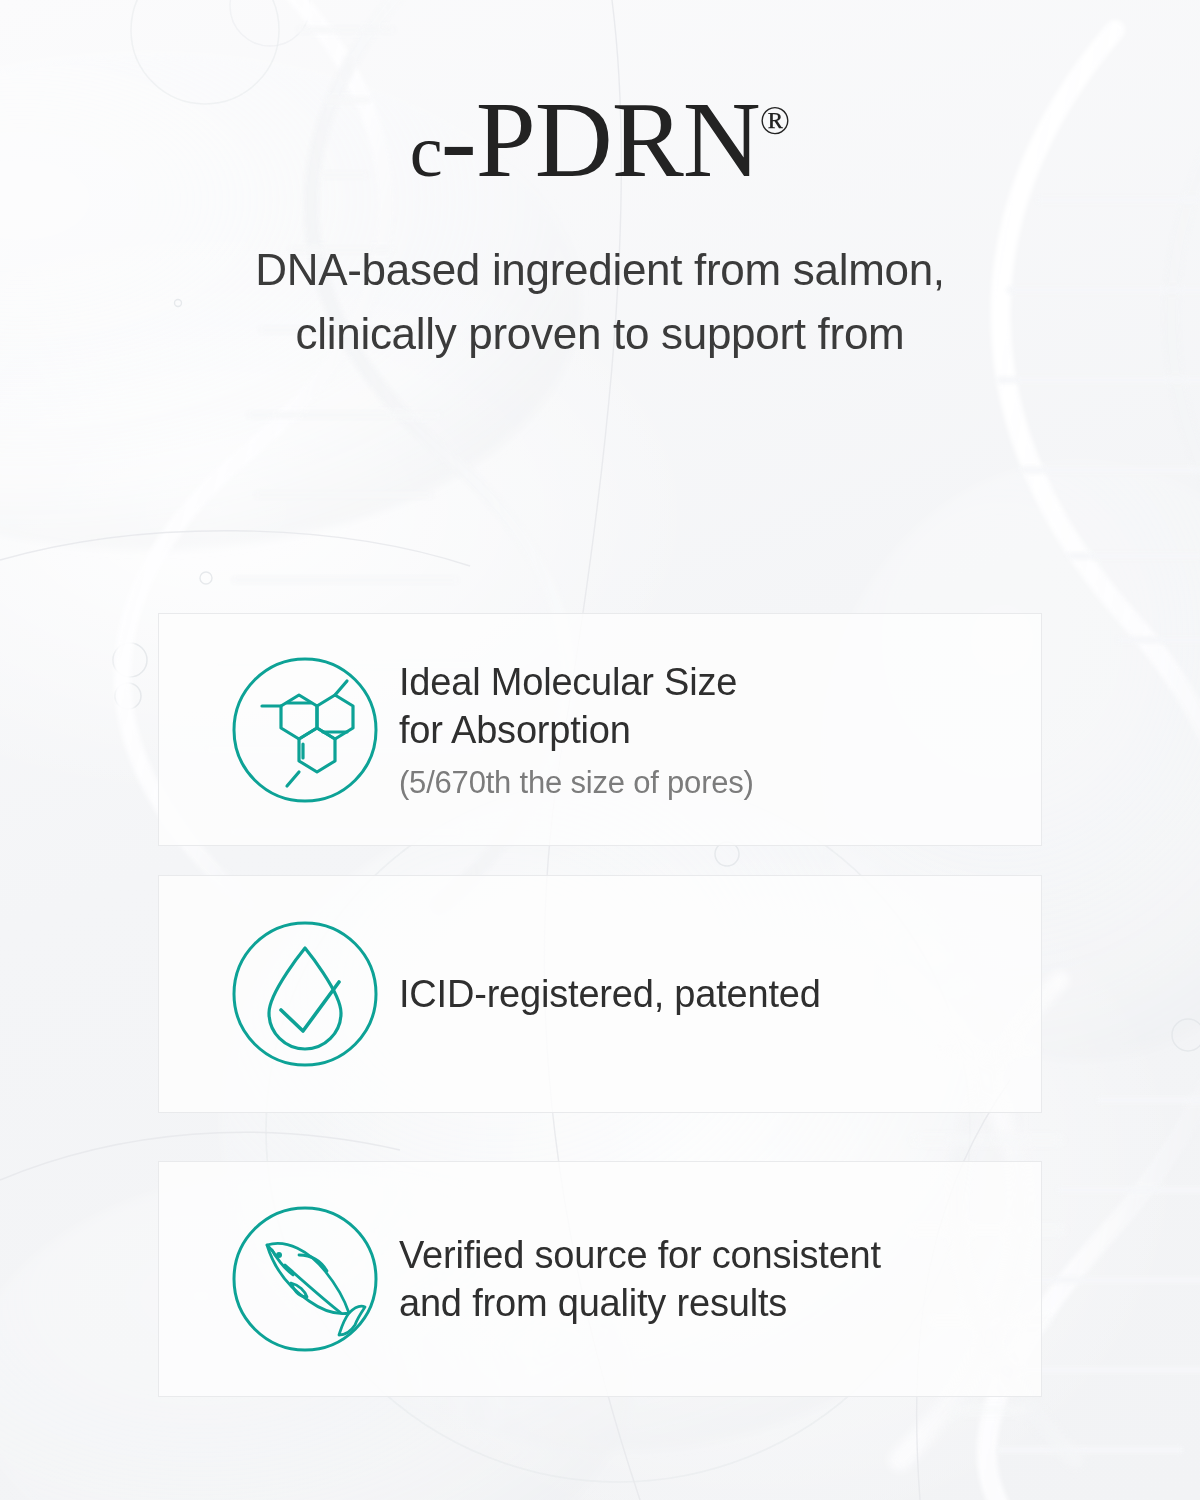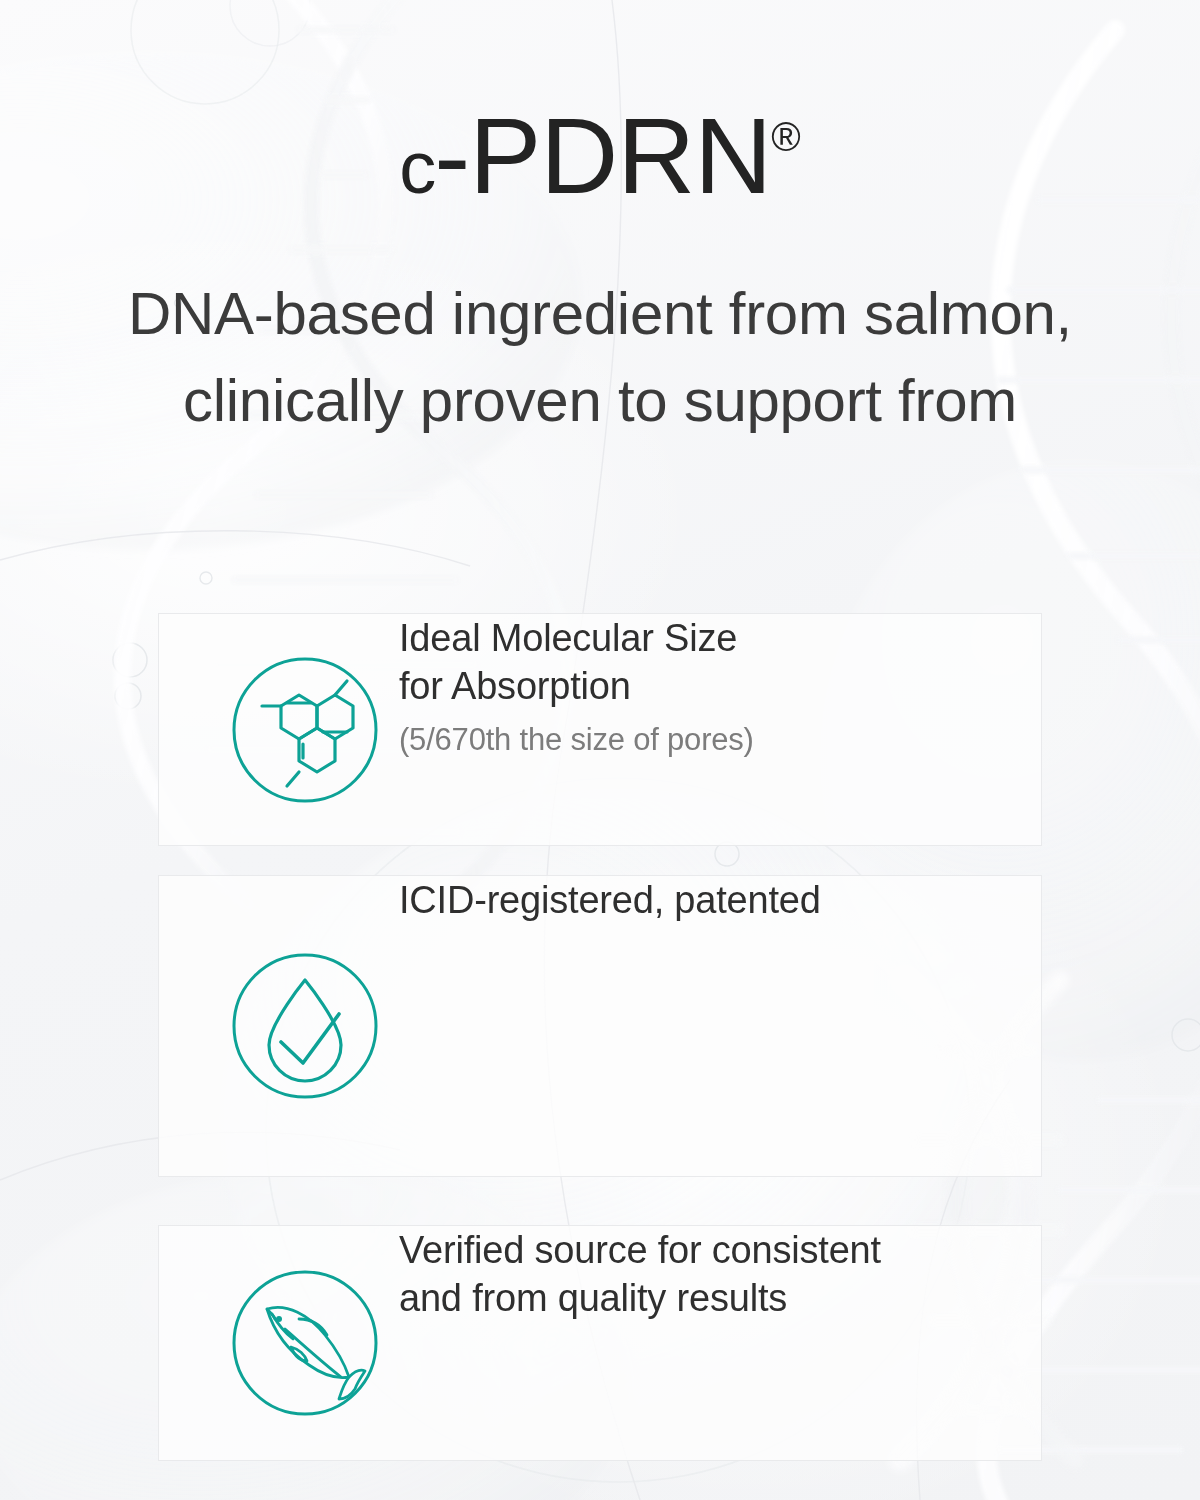--- a/index.html
+++ b/index.html
@@ -37,44 +37,44 @@
   
   .header {
     position: absolute;
     left: 0;
     top: 0;
     width: 1200px;
     text-align: center;
   }
 
   .brand-title {
-    margin: 16px;
+    margin: 0;
     padding-top: 86px;
     font-size: 108px;
     line-height: 1;
     font-weight: 400;
     letter-spacing: -1px;
     color: #232323;
-    font-family: Liberation Sans, sans-serif;
+    font-family: Liberation Serif, serif;
     display: block;
   }
   .brand-title .lead-c {
     font-size: 74px;
     letter-spacing: -2px;
   }
   .brand-title .reg {
     font-size: 40px;
     vertical-align: 42px;
     letter-spacing: 0;
   }
 
   .subtitle {
-    margin: 14px;
+    margin: 0;
     padding-top: 44px;
-    font-size: 60px;
+    font-size: 44px;
     line-height: 1.45;
     font-weight: 400;
     color: #3b3b3b;
     letter-spacing: -0.3px;
   }
   .subtitle .sub-line { display: block; }
 
   
   .cards {
     position: absolute;
@@ -83,24 +83,25 @@
     width: 884px;
   }
 
   .card {
     position: relative;
     box-sizing: border-box;
     width: 884px;
     background: rgba(253,253,253,0.88);
     border: 1px solid #e9eaec;
     display: flex;
+    align-items: center;
     margin-bottom: 29px;
   }
   .card-1 { height: 233px; }
-  .card-2 { height: 302px; }
+  .card-2 { height: 238px; }
   .card-3 { height: 236px; margin-bottom: 0; margin-top: 48px; }
 
   .card-icon {
     flex: 0 0 auto;
     width: 160px;
     margin-left: 66px;
     display: flex;
     align-items: center;
     justify-content: center;
   }

